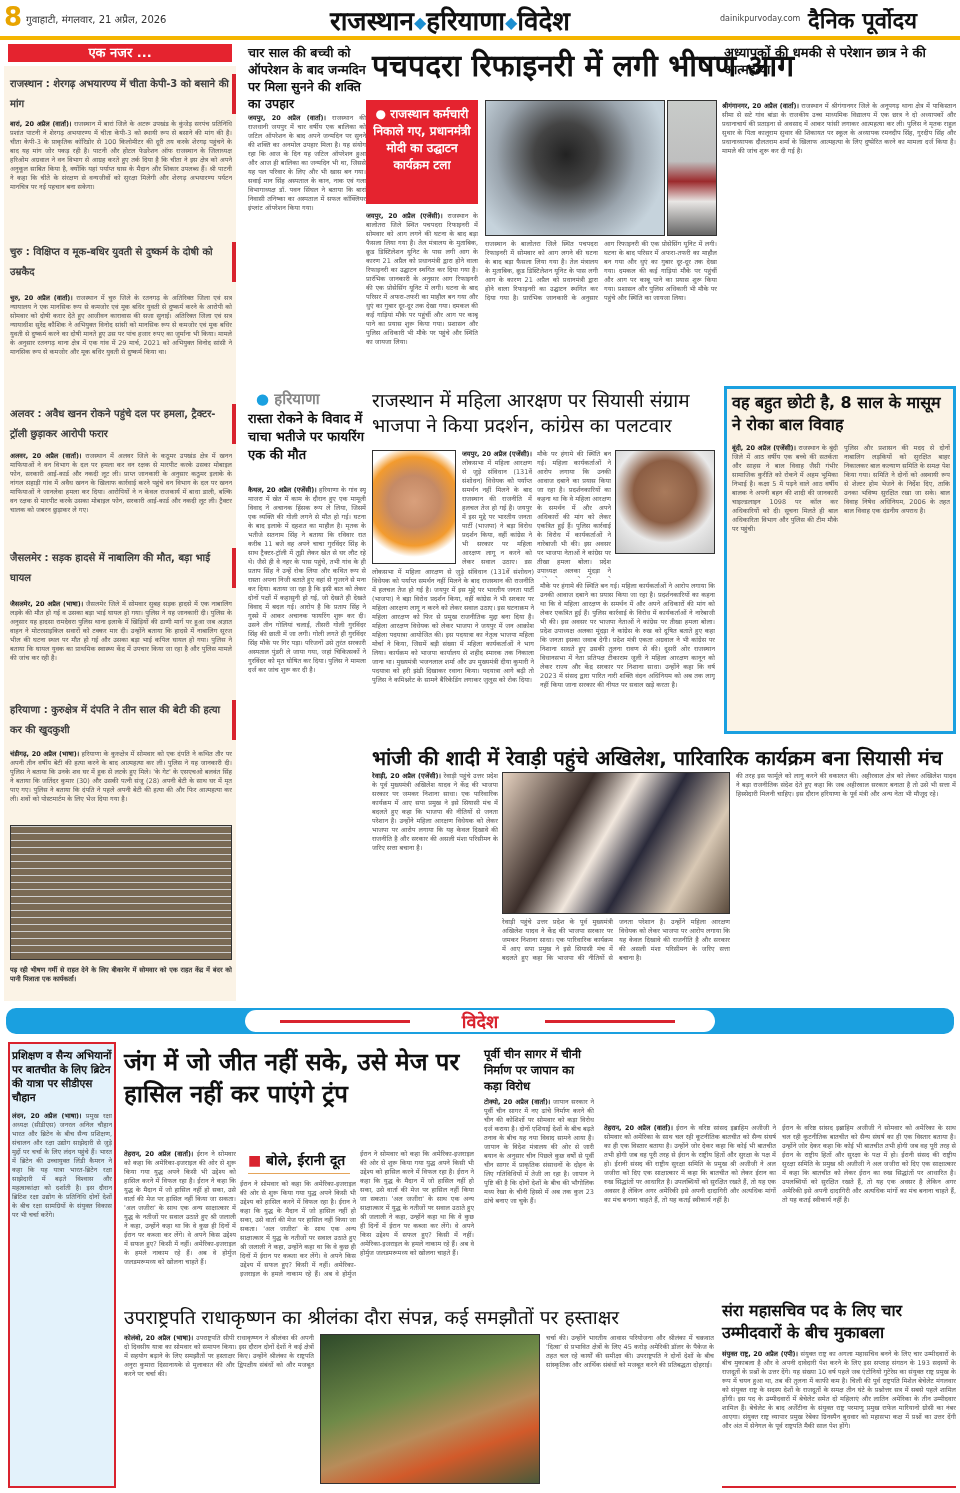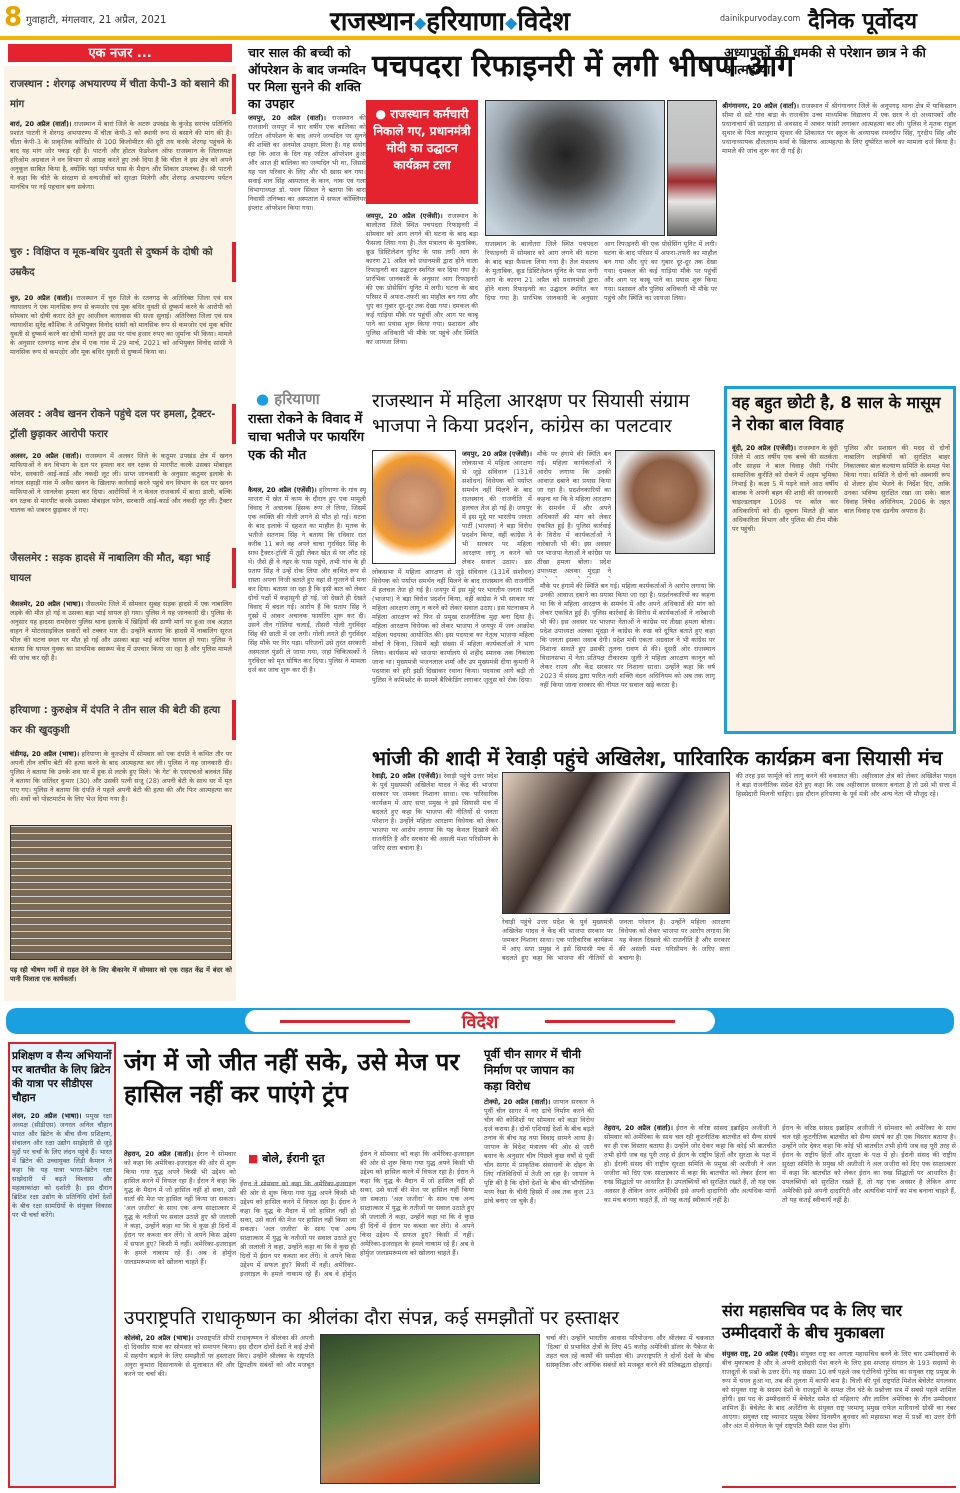--- a/index.html
+++ b/index.html
@@ -33,21 +33,21 @@
   .bluebox{border:3px solid #1aa0e0;background:#fbf3e6}
   .pinkbox{border:2px solid #d9232e;background:#e3f2fb}
   .big{font-weight:bold;color:#111;text-align:left}
   .thin{font-weight:normal;color:#111}
 </style>
 </head>
 <body>
 
 <div class="abs hdr"></div>
 <div class="abs pg-num">8</div>
-<div class="abs pg-date">गुवाहाटी, मंगलवार, 21 अप्रैल, 2021</div>
+<div class="abs pg-date">गुवाहाटी, मंगलवार, 21 अप्रैल, 2026</div>
 <div class="abs mast">
   <span>राजस्थान</span><span class="dia">◆</span><span>हरियाणा</span><span class="dia">◆</span><span>विदेश</span>
 </div>
 <div class="abs site">dainikpurvoday.com</div>
 <div class="abs brand">दैनिक पूर्वोदय</div>
 
 <div class="abs" style="left:8px;top:44px;width:224px;height:18px;background:#e5232f;border-radius:0">
   <div style="color:#fff;font-size:13px;font-weight:bold;text-align:center;line-height:18px">एक नजर ...</div>
 </div>
 <div class="abs cream" style="left:4px;top:66px;width:232px;height:935px"></div>
@@ -114,21 +114,21 @@
 <div class="abs sec-line" style="left:280px;width:130px"></div>
 <div class="abs sec-line" style="left:545px;width:130px"></div>
 <div class="abs sec-title">विदेश</div>
 
 <div class="abs pinkbox" style="left:8px;top:1042px;width:108px;height:446px"></div>
 <div class="abs big" style="left:12px;top:1048px;width:100px;font-size:10.5px;line-height:14px">प्रशिक्षण व सैन्य अभियानों पर बातचीत के लिए ब्रिटेन की यात्रा पर सीडीएस चौहान</div>
 <div class="abs txt" style="left:12px;top:1112px;width:100px;height:370px"><b>लंदन, 20 अप्रैल (भाषा)।</b> <span>प्रमुख रक्षा अध्यक्ष (सीडीएस) जनरल अनिल चौहान भारत और ब्रिटेन के बीच सैन्य प्रशिक्षण, संचालन और रक्षा उद्योग साझेदारी से जुड़े मुद्दों पर चर्चा के लिए लंदन पहुंचे हैं। भारत में ब्रिटेन की उच्चायुक्त लिंडी कैमरन ने कहा कि यह यात्रा भारत-ब्रिटेन रक्षा साझेदारी में बढ़ते विश्वास और महत्वाकांक्षा को दर्शाती है। इस दौरान ब्रिटिश रक्षा उद्योग के प्रतिनिधि दोनों देशों के बीच रक्षा सामग्रियों के संयुक्त विकास पर भी चर्चा करेंगे।</span></div>
 
 <div class="abs big" style="left:124px;top:1046px;width:350px;font-size:24px;line-height:32px">जंग में जो जीत नहीं सके, उसे मेज पर हासिल नहीं कर पाएंगे ट्रंप</div>
 <div class="abs txt" style="left:124px;top:1150px;width:112px;height:128px"><b>तेहरान, 20 अप्रैल (वार्ता)।</b> <span>ईरान ने सोमवार को कहा कि अमेरिका-इजराइल की ओर से शुरू किया गया युद्ध अपने किसी भी उद्देश्य को हासिल करने में विफल रहा है। ईरान ने कहा कि युद्ध के मैदान में जो हासिल नहीं हो सका, उसे वार्ता की मेज पर हासिल नहीं किया जा सकता। 'अल जजीरा' के साथ एक अन्य साक्षात्कार में युद्ध के नतीजों पर सवाल उठाते हुए श्री जलाली ने कहा, उन्होंने कहा था कि वे कुछ ही दिनों में ईरान पर कब्जा कर लेंगे। वे अपने किस उद्देश्य में सफल हुए? किसी में नहीं। अमेरिका-इजराइल के हमले नाकाम रहे हैं। अब वे होर्मुज जलडमरूमध्य को खोलना चाहते हैं।</span></div>
-<div class="abs" style="left:248px;top:1150px;width:102px;font-size:11px;font-weight:bold;color:#111;border-bottom:1px solid #e5a55a;padding-bottom:20px"><span style="color:#d9232e">■ </span><span>बोले, ईरानी दूत</span></div>
+<div class="abs" style="left:248px;top:1150px;width:102px;font-size:14px;font-weight:bold;color:#111;border-bottom:1px solid #e5a55a;padding-bottom:4px"><span style="color:#d9232e">■ </span><span>बोले, ईरानी दूत</span></div>
 <div class="abs txt" style="left:240px;top:1180px;width:116px;height:98px">ईरान ने सोमवार को कहा कि अमेरिका-इजराइल की ओर से शुरू किया गया युद्ध अपने किसी भी उद्देश्य को हासिल करने में विफल रहा है। ईरान ने कहा कि युद्ध के मैदान में जो हासिल नहीं हो सका, उसे वार्ता की मेज पर हासिल नहीं किया जा सकता। 'अल जजीरा' के साथ एक अन्य साक्षात्कार में युद्ध के नतीजों पर सवाल उठाते हुए श्री जलाली ने कहा, उन्होंने कहा था कि वे कुछ ही दिनों में ईरान पर कब्जा कर लेंगे। वे अपने किस उद्देश्य में सफल हुए? किसी में नहीं। अमेरिका-इजराइल के हमले नाकाम रहे हैं। अब वे होर्मुज जलडमरूमध्य को खोलना चाहते हैं।</div>
 <div class="abs txt" style="left:360px;top:1150px;width:114px;height:128px">ईरान ने सोमवार को कहा कि अमेरिका-इजराइल की ओर से शुरू किया गया युद्ध अपने किसी भी उद्देश्य को हासिल करने में विफल रहा है। ईरान ने कहा कि युद्ध के मैदान में जो हासिल नहीं हो सका, उसे वार्ता की मेज पर हासिल नहीं किया जा सकता। 'अल जजीरा' के साथ एक अन्य साक्षात्कार में युद्ध के नतीजों पर सवाल उठाते हुए श्री जलाली ने कहा, उन्होंने कहा था कि वे कुछ ही दिनों में ईरान पर कब्जा कर लेंगे। वे अपने किस उद्देश्य में सफल हुए? किसी में नहीं। अमेरिका-इजराइल के हमले नाकाम रहे हैं। अब वे होर्मुज जलडमरूमध्य को खोलना चाहते हैं।</div>
 
 <div class="abs big" style="left:484px;top:1046px;width:110px;font-size:11.5px;line-height:16px">पूर्वी चीन सागर में चीनी निर्माण पर जापान का कड़ा विरोध</div>
 <div class="abs txt" style="left:484px;top:1098px;width:110px;height:180px"><b>टोक्यो, 20 अप्रैल (वार्ता)।</b> <span>जापान सरकार ने पूर्वी चीन सागर में नए ढांचे निर्माण करने की चीन की कोशिशों पर सोमवार को कड़ा विरोध दर्ज कराया है। दोनों एशियाई देशों के बीच बढ़ते तनाव के बीच यह नया विवाद सामने आया है। जापान के विदेश मंत्रालय की ओर से जारी बयान के अनुसार चीन पिछले कुछ वर्षों से पूर्वी चीन सागर में प्राकृतिक संसाधनों के दोहन के लिए गतिविधियों में तेजी ला रहा है। जापान ने पुष्टि की है कि दोनों देशों के बीच की भौगोलिक मध्य रेखा के चीनी हिस्से में अब तक कुल 23 ढांचे बनाए जा चुके हैं।</span></div>
 
 <div class="abs thin" style="left:604px;top:1044px;width:352px;font-size:19px;line-height:26px;white-space:nowrap">
 </div>
 <div class="abs txt" style="left:604px;top:1124px;width:172px;height:154px"><b>तेहरान, 20 अप्रैल (वार्ता)।</b> <span>ईरान के वरिष्ठ सांसद इब्राहिम अजीजी ने सोमवार को अमेरिका के साथ चल रही कूटनीतिक बातचीत को सैन्य संघर्ष का ही एक विस्तार बताया है। उन्होंने जोर देकर कहा कि कोई भी बातचीत तभी होगी जब वह पूरी तरह से ईरान के राष्ट्रीय हितों और सुरक्षा के पक्ष में हो। ईरानी संसद की राष्ट्रीय सुरक्षा समिति के प्रमुख श्री अजीजी ने अल जजीरा को दिए एक साक्षात्कार में कहा कि बातचीत को लेकर ईरान का रुख सिद्धांतों पर आधारित है। उपलब्धियों को सुरक्षित रखते हैं, तो यह एक अवसर है लेकिन अगर अमेरिकी इसे अपनी दादागिरी और अत्यधिक मांगों का मंच बनाना चाहते हैं, तो यह कतई स्वीकार्य नहीं है।</span></div>
 <div class="abs txt" style="left:782px;top:1124px;width:174px;height:154px">ईरान के वरिष्ठ सांसद इब्राहिम अजीजी ने सोमवार को अमेरिका के साथ चल रही कूटनीतिक बातचीत को सैन्य संघर्ष का ही एक विस्तार बताया है। उन्होंने जोर देकर कहा कि कोई भी बातचीत तभी होगी जब वह पूरी तरह से ईरान के राष्ट्रीय हितों और सुरक्षा के पक्ष में हो। ईरानी संसद की राष्ट्रीय सुरक्षा समिति के प्रमुख श्री अजीजी ने अल जजीरा को दिए एक साक्षात्कार में कहा कि बातचीत को लेकर ईरान का रुख सिद्धांतों पर आधारित है। उपलब्धियों को सुरक्षित रखते हैं, तो यह एक अवसर है लेकिन अगर अमेरिकी इसे अपनी दादागिरी और अत्यधिक मांगों का मंच बनाना चाहते हैं, तो यह कतई स्वीकार्य नहीं है।</div>

